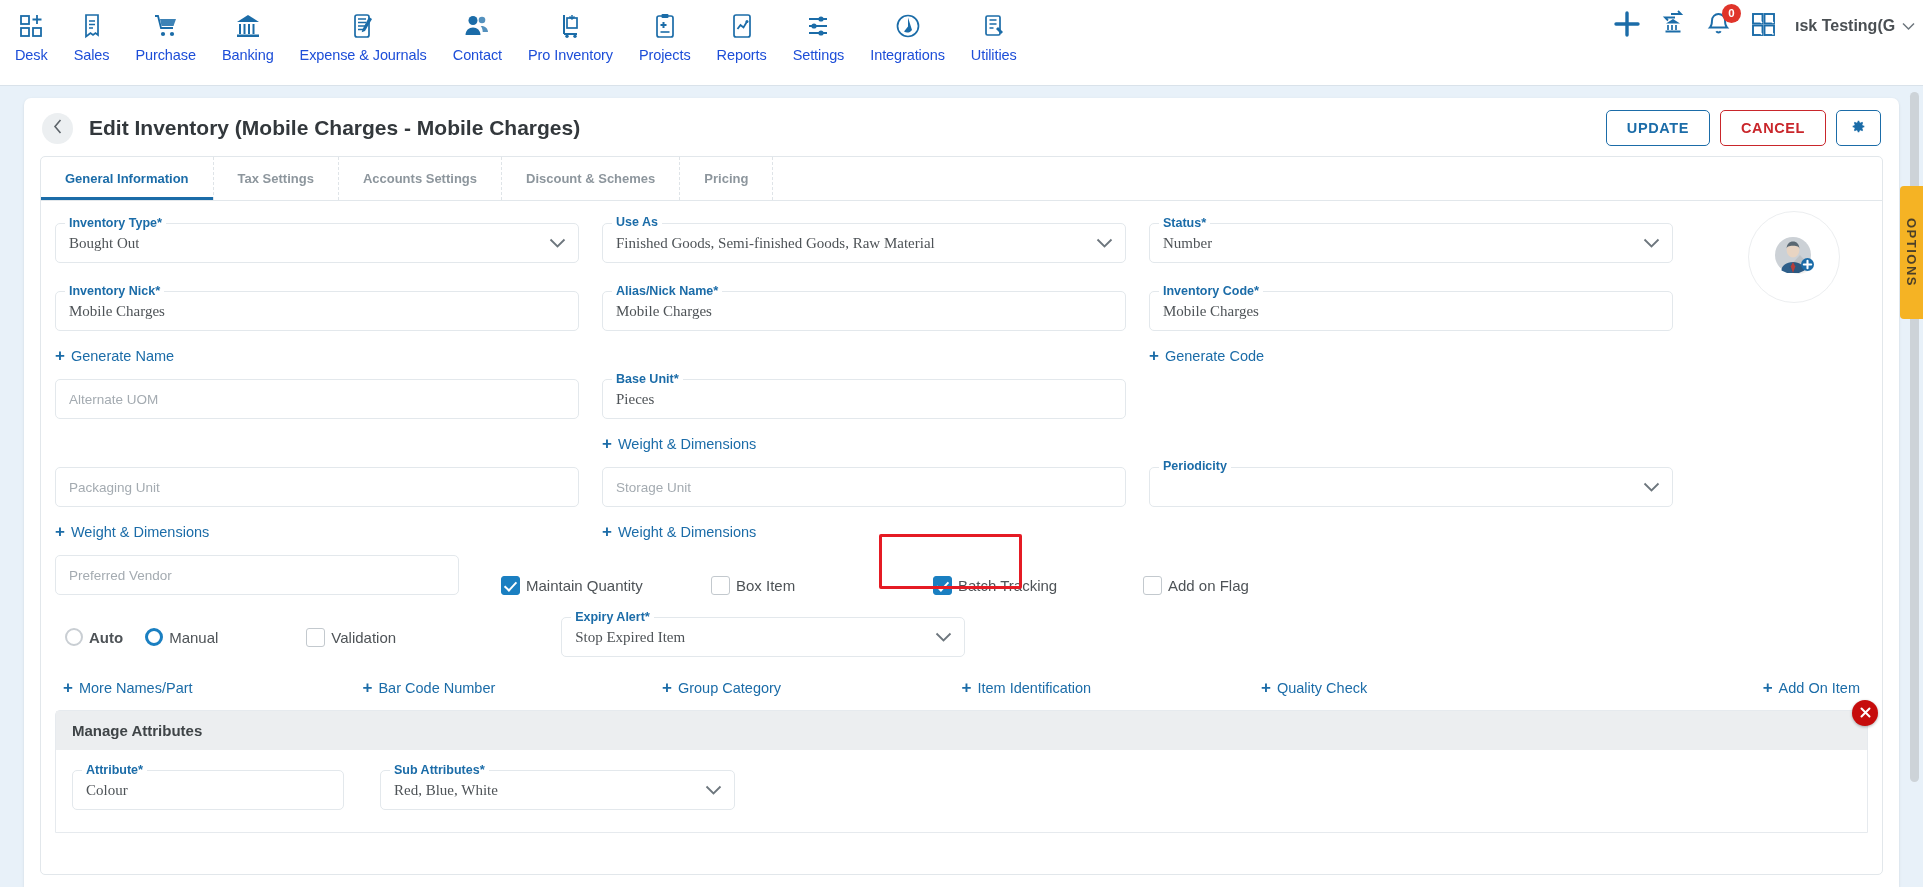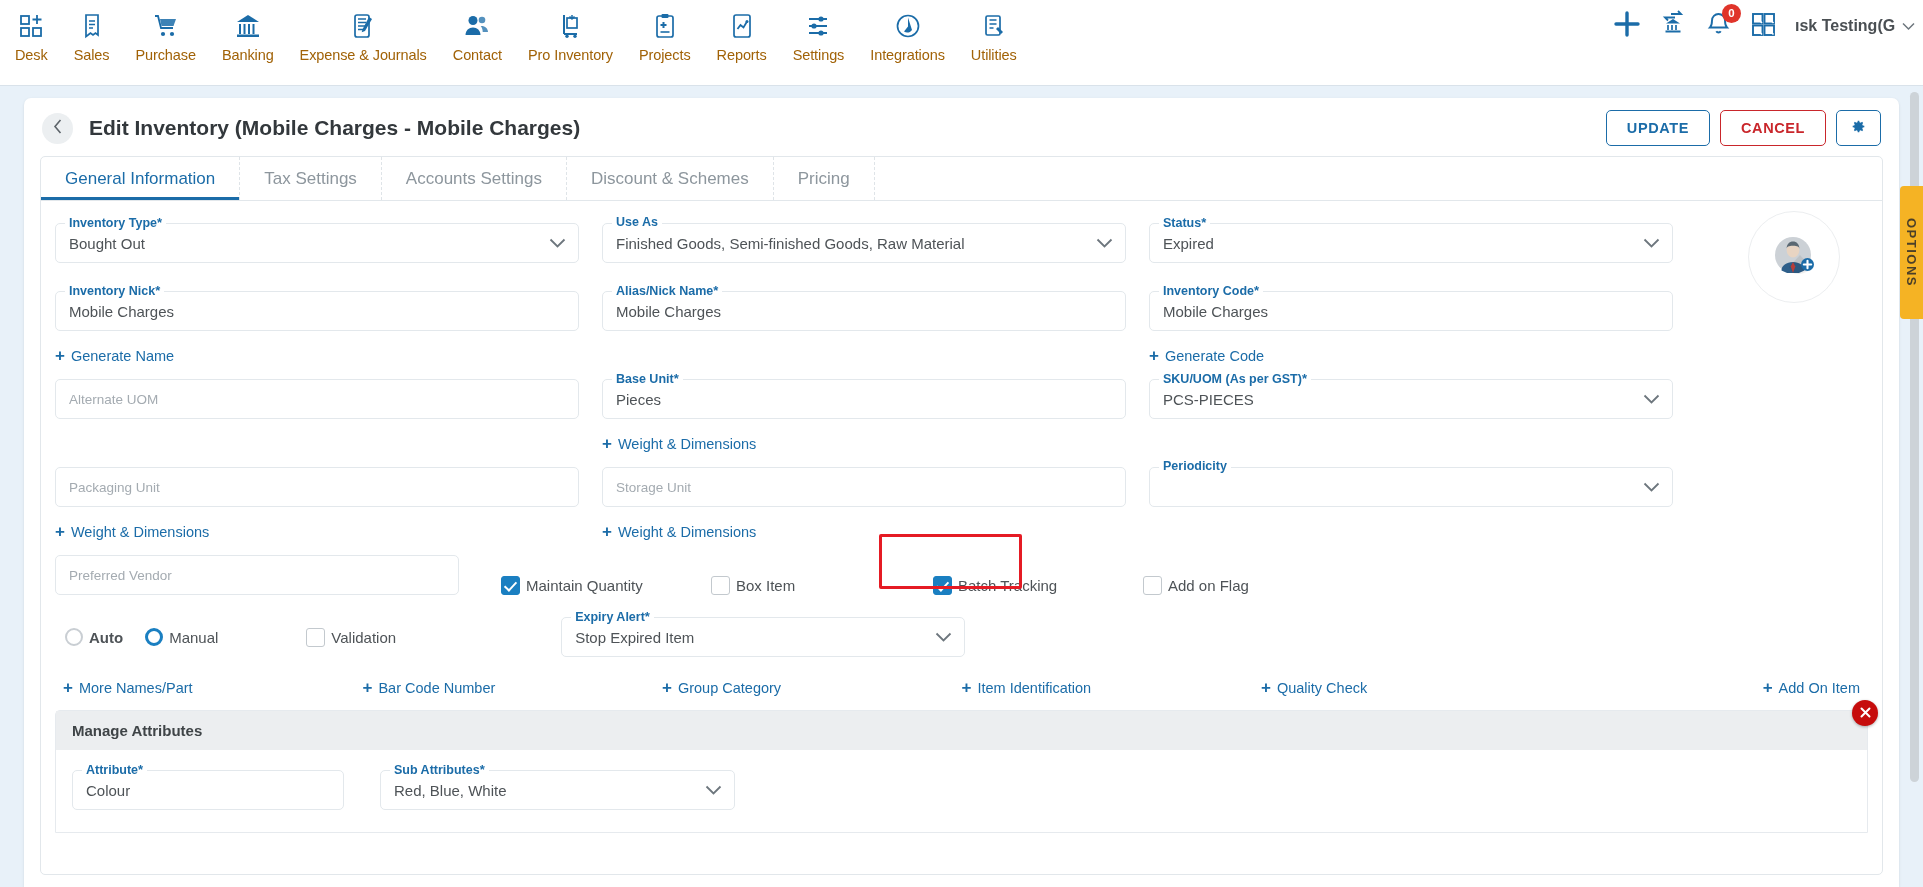--- a/index.html
+++ b/index.html
@@ -19,21 +19,21 @@
   }
   .nav-items { display: flex; align-items: flex-start; padding-left: 2px; }
   .nav-item {
     display: flex; flex-direction: column; align-items: center;
     justify-content: flex-start;
     padding: 9px 13px 0 13px; cursor: pointer; min-width: 54px;
   }
   .nav-item .ico { height: 34px; display:flex; align-items:center; justify-content:center; }
   .nav-item .ico svg { display: block; }
   .nav-item .lbl {
-    font-size: 14.5px; color: #a16207; margin-top: 4px; white-space: nowrap;
+    font-size: 14.5px; color: #1d4ed8; margin-top: 4px; white-space: nowrap;
     letter-spacing: -0.1px;
   }
 
   .top-right {
     position: absolute; right: 8px; top: 10px;
     display: flex; align-items: center; gap: 18px;
   }
   .tr-btn { cursor: pointer; display: flex; align-items: center; justify-content: center; position: relative; }
   .badge {
     position: absolute; top: -7px; right: -9px;
@@ -80,22 +80,22 @@
   .tabs-panel {
     margin: 0 16px; border: 1px solid #e2e7eb; border-radius: 5px;
     background: #fff; height: calc(100% - 70px);
     position: relative;
   }
   .tabs {
     display: flex; align-items: stretch; border-bottom: 1px solid #e2e7eb;
     height: 44px;
   }
   .tab {
-    display: flex; align-items: center; padding: 0 24px; font-size: 17px;
-    color: #8d969d; cursor: pointer; position: relative; font-weight: 400;
+    display: flex; align-items: center; padding: 0 24px; font-size: 13px;
+    color: #8d969d; cursor: pointer; position: relative; font-weight: 700;
     border-right: 1px dashed #dfe4e8;
   }
   .tab.active { color: #1b6ca8; box-shadow: inset 0 -3px 0 #1b6ca8; }
 
   
   .form-body { padding: 14px 14px 0 14px; position: relative; height: calc(100% - 44px); }
 
   .grid3 { display: grid; grid-template-columns: 524px 524px 524px; column-gap: 23px; }
 
   .field { position: relative; margin-bottom: 0; }
@@ -104,21 +104,21 @@
     display: flex; align-items: center; padding: 0 12px 0 13px;
     background: #fff; position: relative; cursor: text;
   }
   .fbox.select { cursor: pointer; }
   .flabel {
     position: absolute; top: -8px; left: 10px; background: #fff;
     padding: 0 4px; font-size: 12.5px; color: #1b6ca8; font-weight: bold;
     white-space: nowrap; z-index: 2;
   }
   .flabel .req { color: #1b6ca8; font-size: 13px; }
-  .fval { font-size: 15px; color: #4e5357; white-space: nowrap; overflow: hidden; }
+  .fval { font-size: 15px; color: #4e5357; white-space: nowrap; overflow: hidden; font-family: Liberation Serif, serif; }
   .fph { font-size: 13.5px; color: #a4abb1; }
   .chev {
     margin-left: auto; color: #6d767d; display: flex; align-items: center; flex: none;
   }
 
   .link-add {
     display: inline-flex; align-items: center; gap: 6px; color: #1b6ca8;
     font-size: 14.5px; cursor: pointer; white-space: nowrap;
   }
   .link-add .plus { font-size: 17px; font-weight: bold; line-height: 1; }
@@ -454,21 +454,21 @@
                   <svg width="17" height="11" viewBox="0 0 17 11">
                     <path d="M1.5 1.5 8.5 8.5 15.5 1.5" fill="none" stroke="#6d767d" stroke-width="1.8"></path>
                   </svg>
                 </span>
             </div>
           </div>
 
           <div class="field">
             <div class="flabel"><span>Status</span><span class="req">*</span></div>
             <div class="fbox select">
-              <span class="fval">Expired</span>
+              <span class="fval">Number</span>
               <span class="chev">
                   <svg width="17" height="11" viewBox="0 0 17 11">
                     <path d="M1.5 1.5 8.5 8.5 15.5 1.5" fill="none" stroke="#6d767d" stroke-width="1.8"></path>
                   </svg>
                 </span>
             </div>
           </div>
         </div>
 
         <div class="grid3" style="margin-top:28px;">
@@ -517,31 +517,20 @@
             </div>
           </div>
 
           <div class="field">
             <div class="flabel"><span>Base Unit</span><span class="req">*</span></div>
             <div class="fbox">
               <span class="fval">Pieces</span>
             </div>
           </div>
 
-          <div class="field">
-            <div class="flabel"><span>SKU/UOM (As per GST)</span><span class="req">*</span></div>
-            <div class="fbox select">
-              <span class="fval">PCS-PIECES</span>
-              <span class="chev">
-                  <svg width="17" height="11" viewBox="0 0 17 11">
-                    <path d="M1.5 1.5 8.5 8.5 15.5 1.5" fill="none" stroke="#6d767d" stroke-width="1.8"></path>
-                  </svg>
-                </span>
-            </div>
-          </div>
         </div>
 
         <div class="grid3" style="margin-top:16px;">
           <div></div>
           <div>
             <span class="link-add">
               <span class="plus">+</span>
               <span>Weight &amp; Dimensions</span>
             </span>
           </div>

